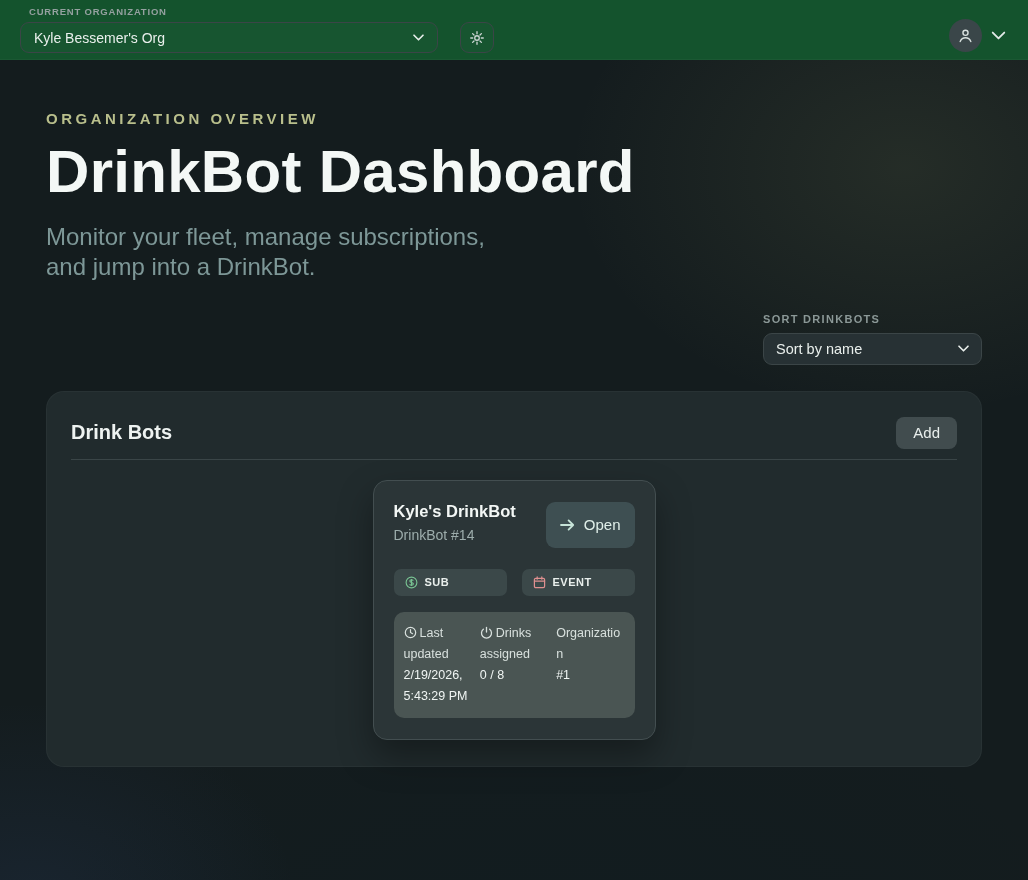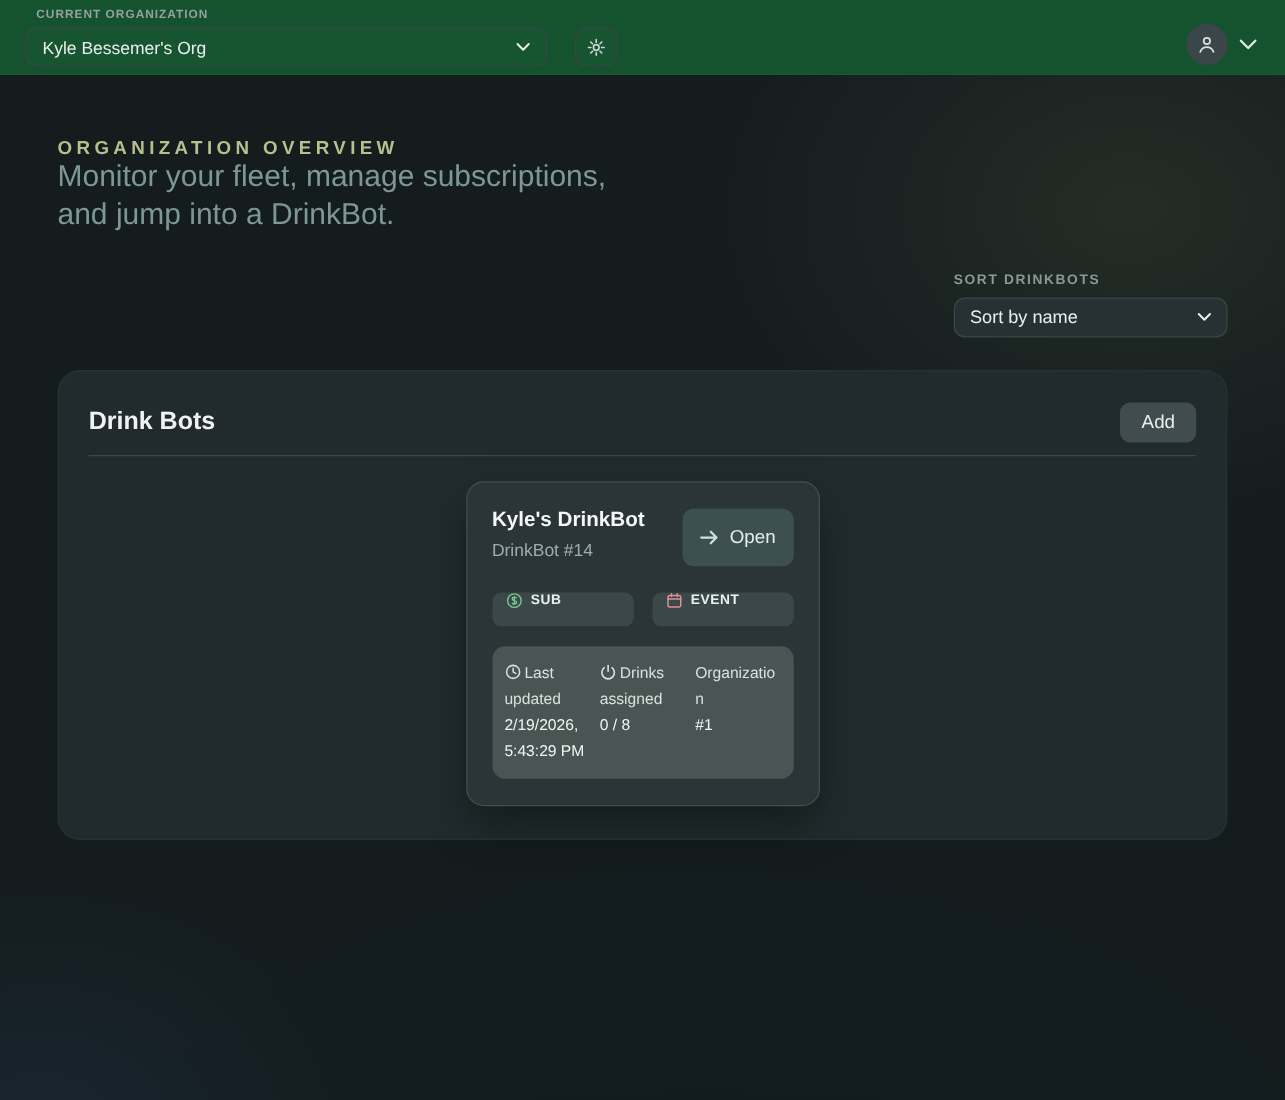--- a/index.html
+++ b/index.html
@@ -45,21 +45,21 @@
   .divider { border:none; border-top:1px solid #3a4547; margin:10px 0 20px; }
   .cards { display:flex; justify-content:center; }
   
   .card { width:283px; background:#2b3537; border:1px solid #434e50; border-radius:14px; padding:21px 20px; box-shadow:0 16px 34px rgba(0,0,0,.35); }
   .card-top { display:flex; justify-content:space-between; align-items:flex-start; }
   .card-name { font-size:16.5px; font-weight:700; color:#f3f7f5; margin-bottom:6px; }
   .card-sub { font-size:14px; color:#9dadac; }
   .open-button { display:flex; align-items:center; gap:9px; height:46px; padding:0 14px; background:#3e4f52; border:none; border-radius:9px; color:#e0efe9; font-size:15px; cursor:pointer; font-family:inherit; }
   .open-button svg { color:#c7e4d9; }
   .badges { display:flex; gap:15px; margin-top:21px; }
-  .badge { flex:1; display:flex; gap:7px; height:27px; padding:0 11px; background:#3b4849; border-radius:7px; font-size:11px; font-weight:700; letter-spacing:.5px; color:#e9efec; }
+  .badge { flex:1; display:flex; align-items:center; gap:7px; height:27px; padding:0 11px; background:#3b4849; border-radius:7px; font-size:11px; font-weight:700; letter-spacing:.5px; color:#e9efec; }
   .stats { margin-top:16px; background:#4a5553; border-radius:10px; padding:11px 10px; display:grid; grid-template-columns:1fr 1fr 1fr; gap:8px; font-size:12.5px; line-height:21px; }
   .stat { min-width:0; overflow-wrap:break-word; word-break:break-word; color:#d8e0dd; }
   .stat-label svg { vertical-align:-2px; margin-right:3px; }
   .stat-value { display:block; color:#f0f5f3; }
 </style>
 </head>
 <body>
 
 <header class="topbar">
   <div class="org-block">
@@ -91,20 +91,21 @@
           <path d="M1 1.2 5.5 5.8 10 1.2"></path>
         </svg>
     </button>
   </div>
 </header>
 
 <main class="main">
   <section class="hero">
     <div class="hero-left">
       <div class="eyebrow">ORGANIZATION OVERVIEW</div>
+      <h1 class="page-title">DrinkBot Dashboard</h1>
       <p class="page-subtitle">Monitor your fleet, manage subscriptions, and jump into a DrinkBot.</p>
     </div>
   </section>
 
   <section class="sort-area">
     <div class="sort-label">SORT DRINKBOTS</div>
     <button class="select-box sort-select">
       <span>Sort by name</span>
       <svg class="chev" width="11" height="7" viewBox="0 0 11 7" fill="none" stroke="currentColor" stroke-width="1.6" stroke-linecap="round" stroke-linejoin="round">
           <path d="M1 1.2 5.5 5.8 10 1.2"></path>

